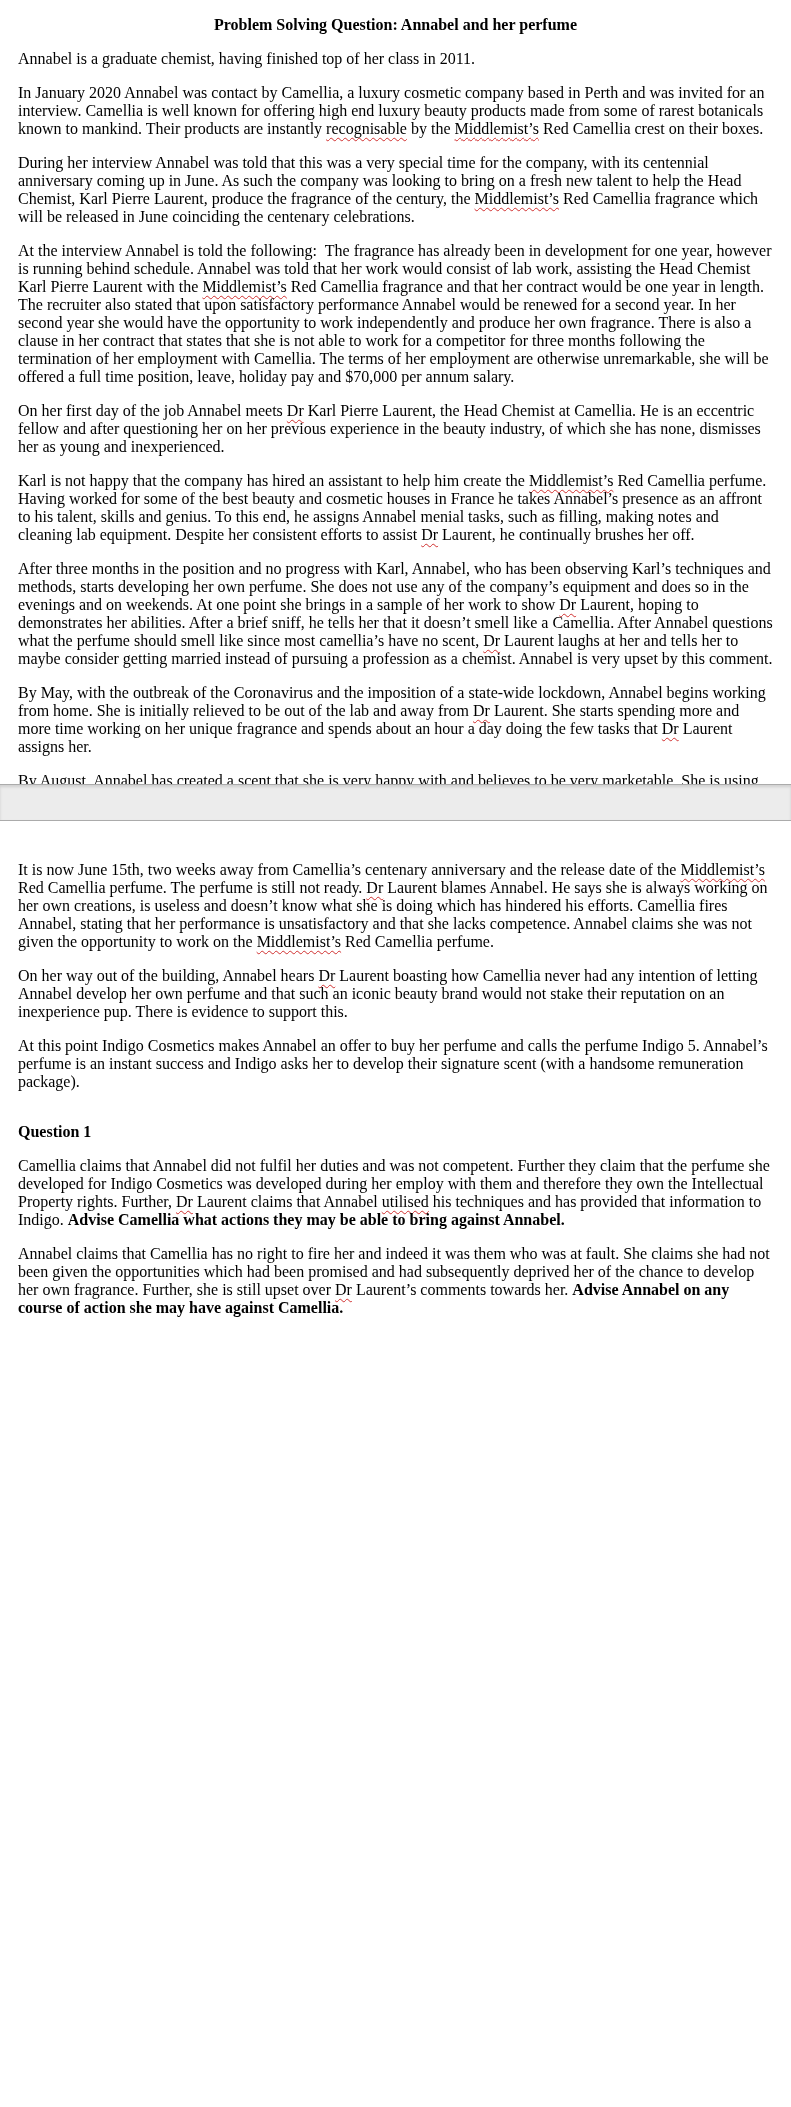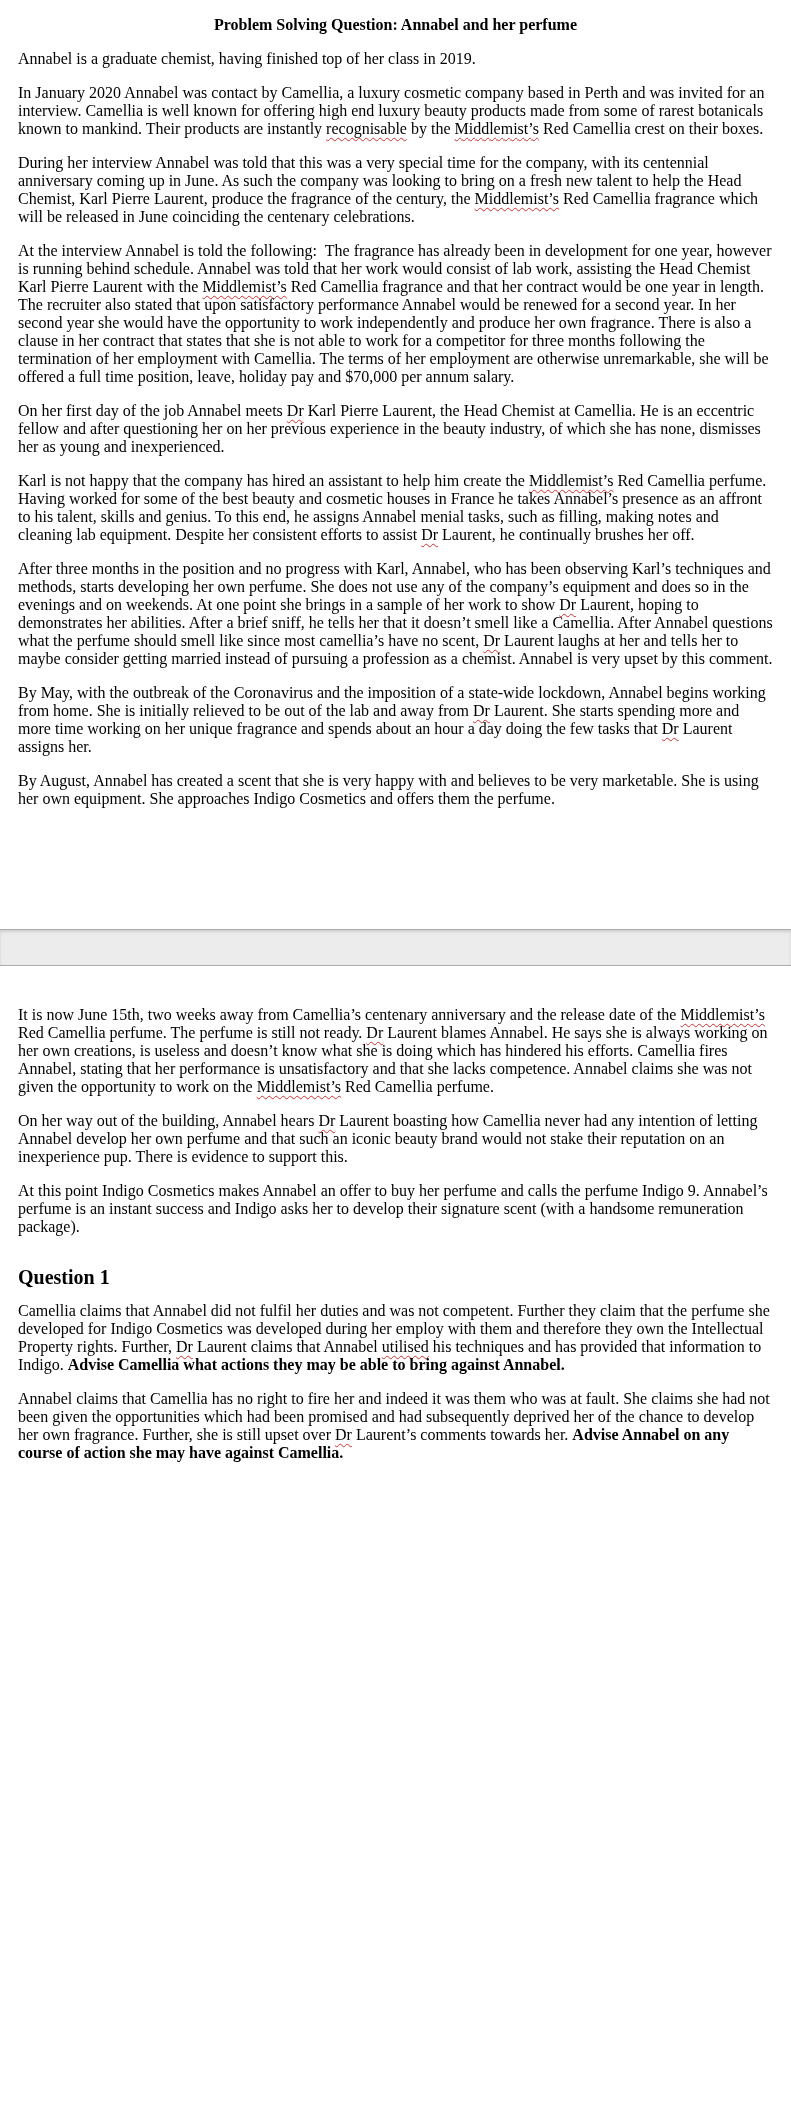--- a/index.html
+++ b/index.html
@@ -5,37 +5,37 @@
   * { box-sizing: border-box; }
   html, body { margin: 0; padding: 0; background: #ffffff; }
   body {
     width: 791px;
     min-height: 2107px;
     font-family: "Liberation Serif", "DejaVu Serif", serif;
     color: #000000;
   }
   .doc { width: 791px; }
   .page { background: #ffffff; }
-  .page-1 { height: 929px; padding: 16px 18px 0 18px; overflow: hidden; }
+  .page-1 { height: 784px; padding: 16px 18px 0 18px; overflow: hidden; }
   .page-2 { padding: 40px 18px 0 18px; font-family: Liberation Serif, serif; }
   .doc-title {
     font-size: 16px;
     line-height: 18px;
     font-weight: bold;
     text-align: center;
     margin: 0 0 16px 0;
   }
   p.para {
     font-size: 16px;
     line-height: 18px;
     margin: 0 0 16px 0;
     text-align: left;
   }
   h2.qheading {
-    font-size: 20px;
+    font-size: 16px;
     line-height: 18px;
     font-weight: bold;
     margin: 32px 0 16px 0;
   }
   .spell {
     text-decoration-line: underline;
     text-decoration-style: wavy;
     text-decoration-color: #d03030;
     text-decoration-thickness: 1px;
     text-underline-offset: 2.5px;
@@ -51,37 +51,37 @@
     box-shadow: inset 0 2px 3px rgba(0,0,0,0.12);
   }
 </style>
 </head>
 <body>
 
 <div class="doc">
   <section class="page page-1">
     <h1 class="doc-title">Problem Solving Question: Annabel and her perfume</h1>
     <div class="page-content">
-        <p class="para">Annabel is a graduate chemist, having finished top of her class in 2019.</p>
+        <p class="para">Annabel is a graduate chemist, having finished top of her class in 2011.</p>
         <p class="para">In January 2020 Annabel was contact by Camellia, a luxury cosmetic company based in Perth and was invited for an interview. Camellia is well known for offering high end luxury beauty products made from some of rarest botanicals known to mankind. Their products are instantly <span class="spell">recognisable</span> by the <span class="spell">Middlemist’s</span> Red Camellia crest on their boxes.</p>
         <p class="para">During her interview Annabel was told that this was a very special time for the company, with its centennial anniversary coming up in June. As such the company was looking to bring on a fresh new talent to help the Head Chemist, Karl Pierre Laurent, produce the fragrance of the century, the <span class="spell">Middlemist’s</span> Red Camellia fragrance which will be released in June coinciding the centenary celebrations.</p>
         <p class="para">At the interview Annabel is told the following:&nbsp; The fragrance has already been in development for one year, however is running behind schedule. Annabel was told that her work would consist of lab work, assisting the Head Chemist Karl Pierre Laurent with the <span class="spell">Middlemist’s</span> Red Camellia fragrance and that her contract would be one year in length. The recruiter also stated that upon satisfactory performance Annabel would be renewed for a second year. In her second year she would have the opportunity to work independently and produce her own fragrance. There is also a clause in her contract that states that she is not able to work for a competitor for three months following the termination of her employment with Camellia. The terms of her employment are otherwise unremarkable, she will be offered a full time position, leave, holiday pay and $70,000 per annum salary.</p>
         <p class="para">On her first day of the job Annabel meets <span class="spell">Dr</span> Karl Pierre Laurent, the Head Chemist at Camellia. He is an eccentric fellow and after questioning her on her previous experience in the beauty industry, of which she has none, dismisses her as young and inexperienced.</p>
         <p class="para">Karl is not happy that the company has hired an assistant to help him create the <span class="spell">Middlemist’s</span> Red Camellia perfume. Having worked for some of the best beauty and cosmetic houses in France he takes Annabel’s presence as an affront to his talent, skills and genius. To this end, he assigns Annabel menial tasks, such as filling, making notes and cleaning lab equipment. Despite her consistent efforts to assist <span class="spell">Dr</span> Laurent, he continually brushes her off.</p>
         <p class="para">After three months in the position and no progress with Karl, Annabel, who has been observing Karl’s techniques and methods, starts developing her own perfume. She does not use any of the company’s equipment and does so in the evenings and on weekends. At one point she brings in a sample of her work to show <span class="spell">Dr</span> Laurent, hoping to demonstrates her abilities. After a brief sniff, he tells her that it doesn’t smell like a Camellia. After Annabel questions what the perfume should smell like since most camellia’s have no scent, <span class="spell">Dr</span> Laurent laughs at her and tells her to maybe consider getting married instead of pursuing a profession as a chemist. Annabel is very upset by this comment.</p>
         <p class="para">By May, with the outbreak of the Coronavirus and the imposition of a state-wide lockdown, Annabel begins working from home. She is initially relieved to be out of the lab and away from <span class="spell">Dr</span> Laurent. She starts spending more and more time working on her unique fragrance and spends about an hour a day doing the few tasks that <span class="spell">Dr</span> Laurent assigns her.</p>
         <p class="para">By August, Annabel has created a scent that she is very happy with and believes to be very marketable. She is using her own equipment. She approaches Indigo Cosmetics and offers them the perfume.</p>
       </div>
   </section>
 
   <div class="page-break"></div>
 
   <section class="page page-2">
     <div class="page-content">
         <p class="para">It is now June 15th, two weeks away from Camellia’s centenary anniversary and the release date of the <span class="spell">Middlemist’s</span> Red Camellia perfume. The perfume is still not ready. <span class="spell">Dr</span> Laurent blames Annabel. He says she is always working on her own creations, is useless and doesn’t know what she is doing which has hindered his efforts. Camellia fires Annabel, stating that her performance is unsatisfactory and that she lacks competence. Annabel claims she was not given the opportunity to work on the <span class="spell">Middlemist’s</span> Red Camellia perfume.</p>
         <p class="para">On her way out of the building, Annabel hears <span class="spell">Dr</span> Laurent boasting how Camellia never had any intention of letting Annabel develop her own perfume and that such an iconic beauty brand would not stake their reputation on an inexperience pup. There is evidence to support this.</p>
-        <p class="para">At this point Indigo Cosmetics makes Annabel an offer to buy her perfume and calls the perfume Indigo 9. Annabel’s perfume is an instant success and Indigo asks her to develop their signature scent (with a handsome remuneration package).</p>
+        <p class="para">At this point Indigo Cosmetics makes Annabel an offer to buy her perfume and calls the perfume Indigo 5. Annabel’s perfume is an instant success and Indigo asks her to develop their signature scent (with a handsome remuneration package).</p>
         <h2 class="qheading">Question 1</h2>
         <p class="para">Camellia claims that Annabel did not fulfil her duties and was not competent. Further they claim that the perfume she developed for Indigo Cosmetics was developed during her employ with them and therefore they own the Intellectual Property rights. Further, <span class="spell">Dr</span> Laurent claims that Annabel <span class="spell">utilised</span> his techniques and has provided that information to Indigo. <span class="bold">Advise Camellia what actions they may be able to bring against Annabel.</span></p>
         <p class="para">Annabel claims that Camellia has no right to fire her and indeed it was them who was at fault. She claims she had not been given the opportunities which had been promised and had subsequently deprived her of the chance to develop her own fragrance. Further, she is still upset over <span class="spell">Dr</span> Laurent’s comments towards her. <span class="bold">Advise Annabel on any course of action she may have against Camellia.</span></p>
       </div>
   </section>
 </div>
 
 </body></html>

